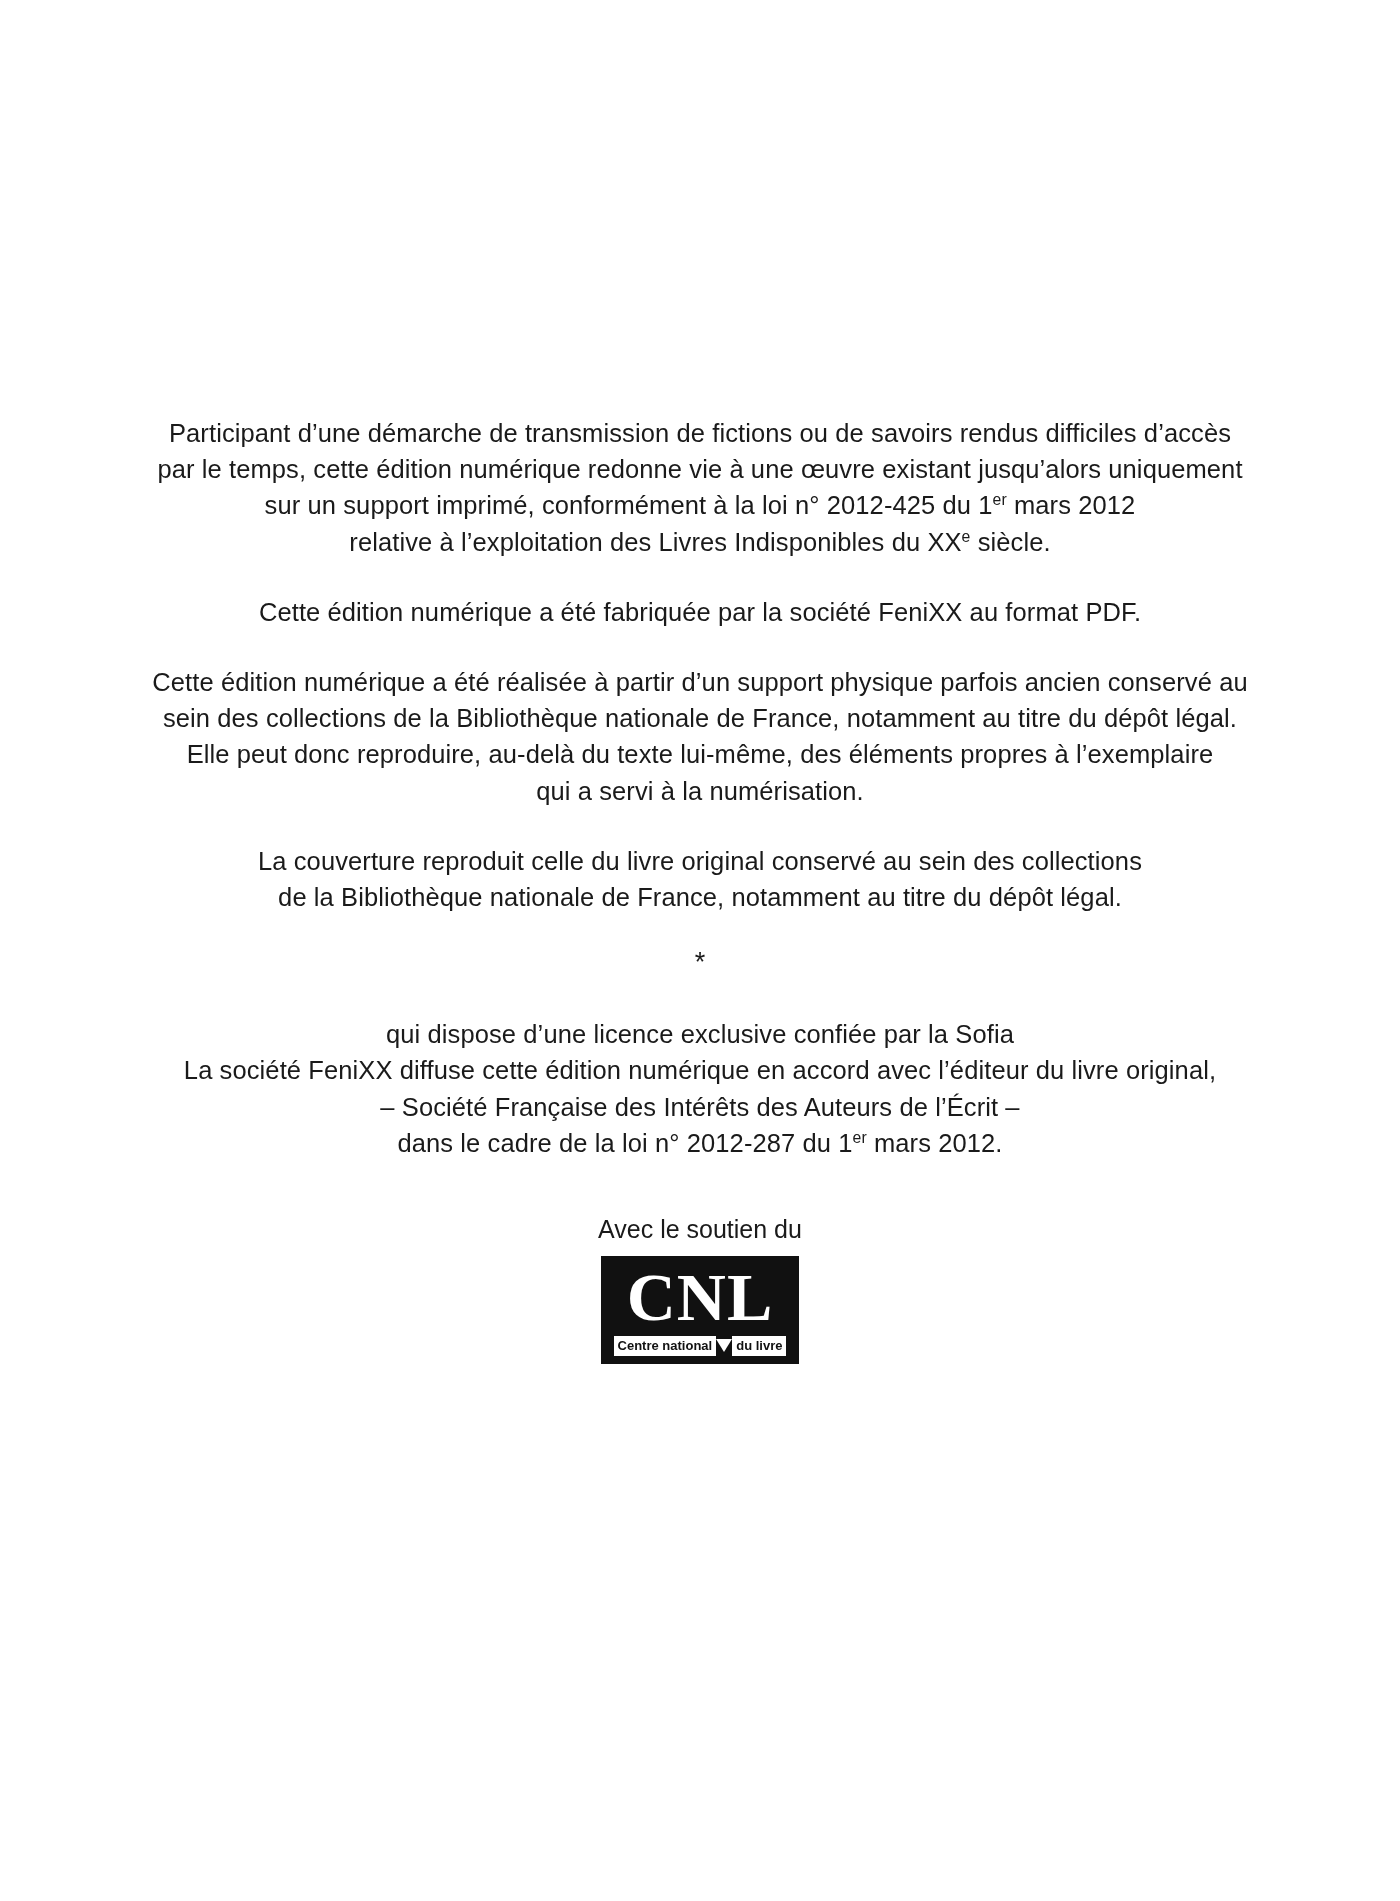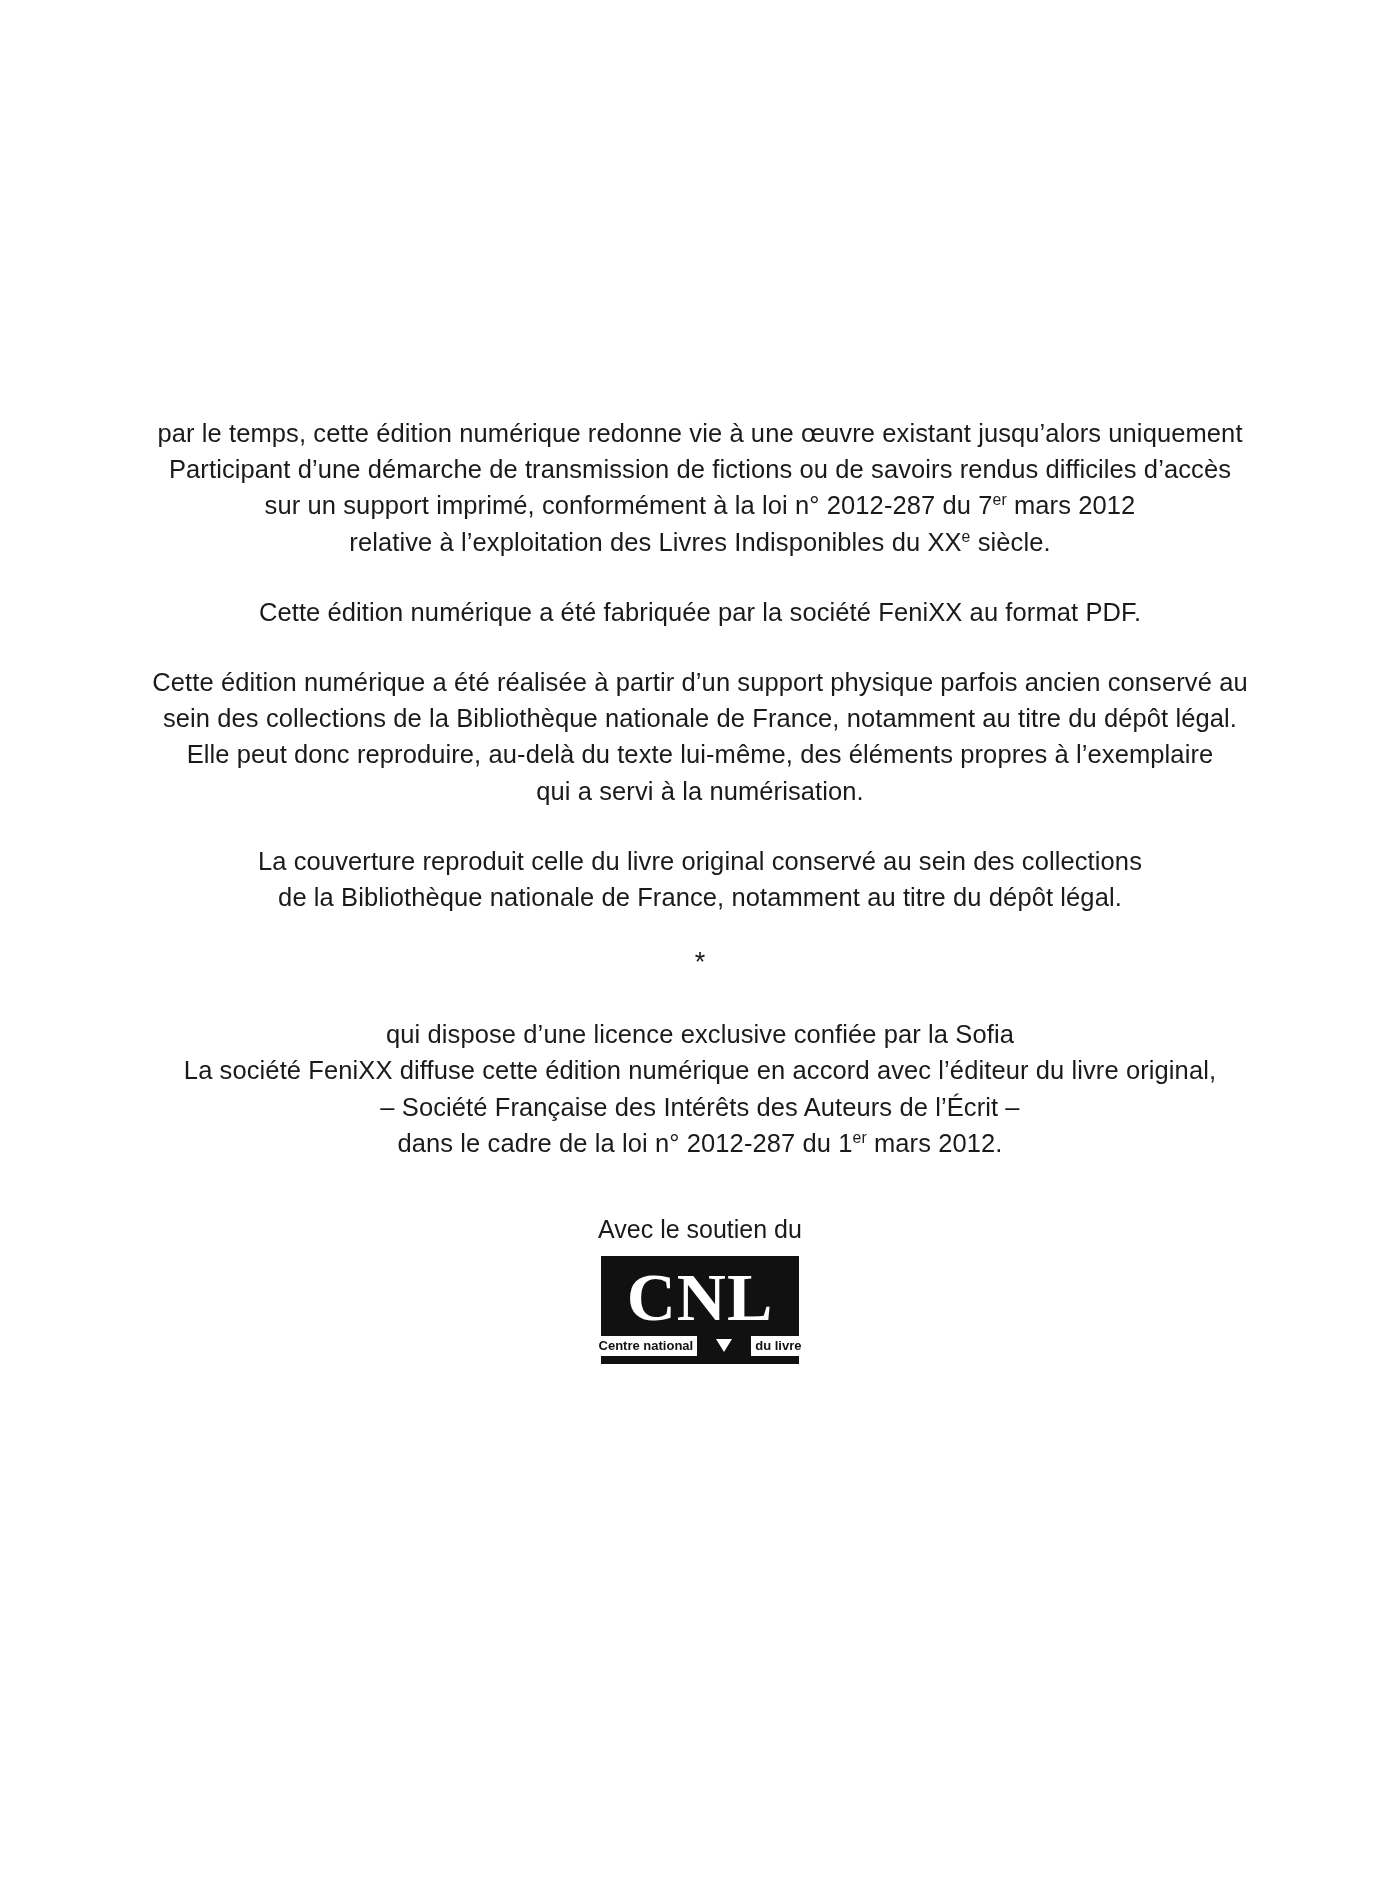--- a/index.html
+++ b/index.html
@@ -85,21 +85,21 @@
   }
   .cnl-bottom {
     position: absolute;
     bottom: 6px;
     left: 0;
     width: 100%;
     height: 24px;
     display: flex;
     align-items: center;
     justify-content: center;
-    gap: 19px;
+    gap: 0;
   }
   .cnl-strip {
     background: #ffffff;
     color: #111111;
     font-family: "Liberation Sans", sans-serif;
     font-weight: bold;
     font-size: 13px;
     line-height: 18px;
     padding: 1px 4px;
     white-space: nowrap;
@@ -114,23 +114,23 @@
   }
 </style>
 </head>
 <body>
 
 <div class="page">
 
   <div class="content">
 
     <p class="para">
+      <span class="line">Participant d’une démarche de transmission de fictions ou de savoirs rendus difficiles d’accès</span>
       <span class="line">par le temps, cette édition numérique redonne vie à une œuvre existant jusqu’alors uniquement</span>
-      <span class="line">Participant d’une démarche de transmission de fictions ou de savoirs rendus difficiles d’accès</span>
-      <span class="line"><span>sur un support imprimé, conformément à la loi n° 2012-287 du 7</span><sup>er</sup><span> mars 2012</span></span>
+      <span class="line"><span>sur un support imprimé, conformément à la loi n° 2012-425 du 1</span><sup>er</sup><span> mars 2012</span></span>
       <span class="line"><span>relative à l’exploitation des Livres Indisponibles du XX</span><sup>e</sup><span> siècle.</span></span>
     </p>
 
     <p class="para">
       <span class="line">Cette édition numérique a été fabriquée par la société FeniXX au format PDF.</span>
     </p>
 
     <p class="para">
       <span class="line">Cette édition numérique a été réalisée à partir d’un support physique parfois ancien conservé au</span>
       <span class="line">sein des collections de la Bibliothèque nationale de France, notamment au titre du dépôt légal.</span>

